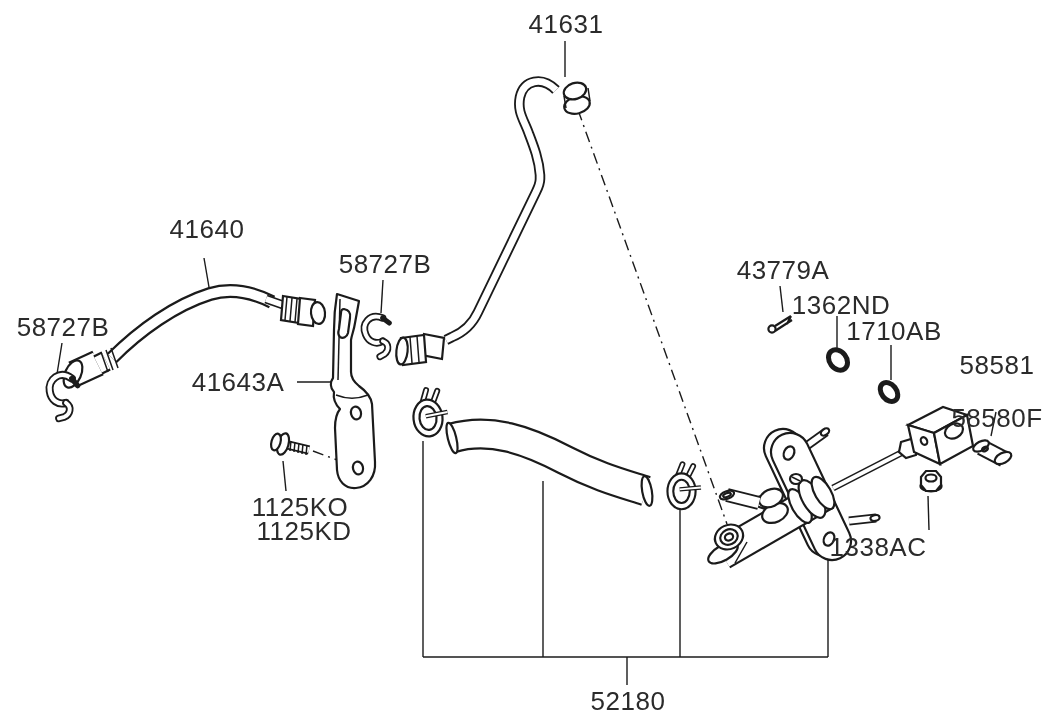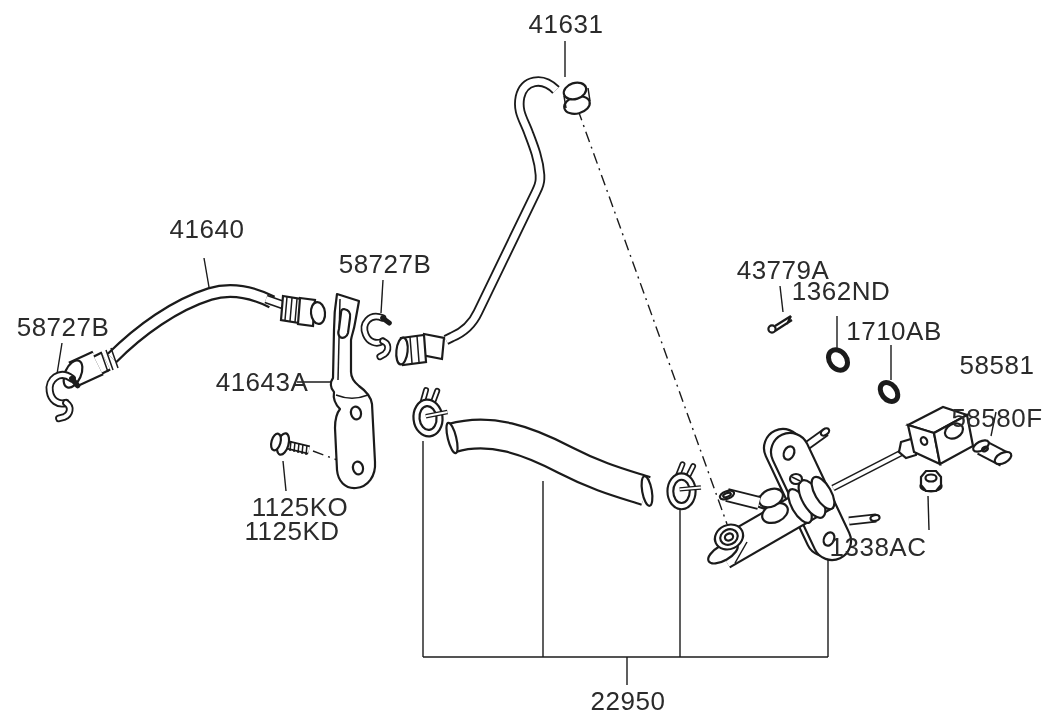--- a/index.html
+++ b/index.html
@@ -218,24 +218,24 @@
     <ellipse class="o2" cx="931" cy="486" rx="10.5" ry="5.5"></ellipse>
     <polygon class="o2" points="921,477 926,471 936,471 941,477 941,485 936,491 926,491 921,485"></polygon>
     <ellipse class="o2" cx="931" cy="478" rx="5.5" ry="3.5"></ellipse>
   </g>
 </svg>
 
 <div class="lbl" style="left:566px; top:11px">41631</div>
 <div class="lbl" style="left:207px; top:216px">41640</div>
 <div class="lbl" style="left:63px;  top:314px">58727B</div>
 <div class="lbl" style="left:385px; top:251px">58727B</div>
-<div class="lbl" style="left:262px; top:369px">41643A</div>
+<div class="lbl" style="left:238px; top:369px">41643A</div>
 <div class="lbl" style="left:300px; top:494px">1125KO</div>
-<div class="lbl" style="left:292px; top:518px">1125KD</div>
+<div class="lbl" style="left:304px; top:518px">1125KD</div>
 <div class="lbl" style="left:783px; top:257px">43779A</div>
-<div class="lbl" style="left:841px; top:278px">1362ND</div>
+<div class="lbl" style="left:841px; top:292px">1362ND</div>
 <div class="lbl" style="left:894px; top:318px">1710AB</div>
 <div class="lbl" style="left:997px; top:352px">58581</div>
 <div class="lbl" style="left:997px; top:405px">58580F</div>
 <div class="lbl" style="left:878px; top:534px">1338AC</div>
-<div class="lbl" style="left:628px; top:688px">22950</div>
+<div class="lbl" style="left:628px; top:688px">52180</div>
 
 </div>
 
 </body></html>

